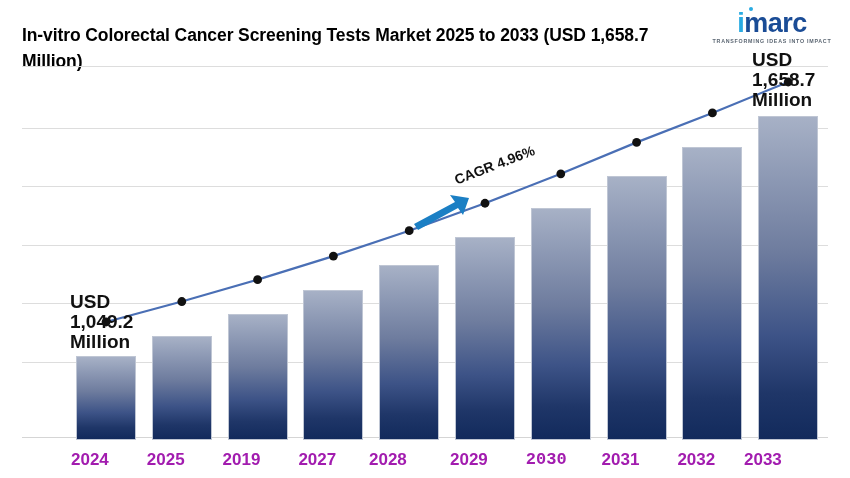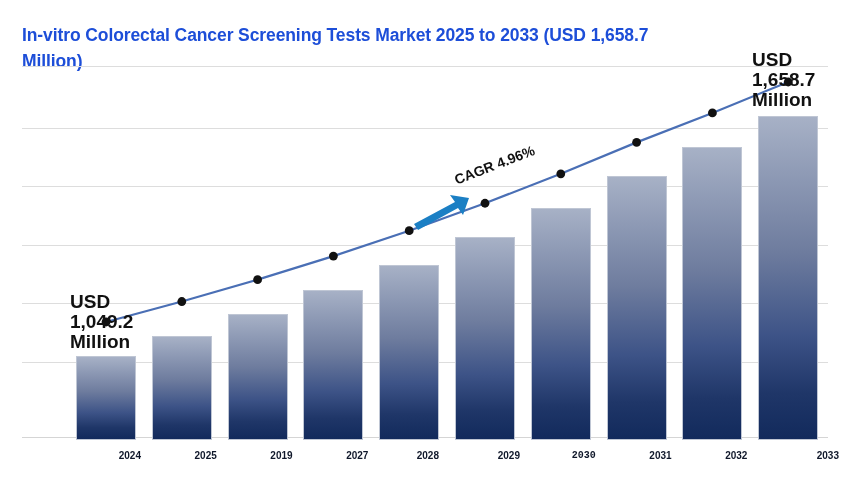--- a/index.html
+++ b/index.html
@@ -26,21 +26,21 @@
 
   #page-title {
     position: absolute;
     left: 22px;
     top: 22px;
     width: 640px;
     font-size: 17.5px;
     font-weight: bold;
     line-height: 26px;
     letter-spacing: -0.1px;
-    color: #1d4ed8;
+    color: #000000;
   }
 
   
   #brand-logo {
     position: absolute;
     right: 14px;
     top: 6px;
     width: 128px;
     height: 42px;
     text-align: center;
@@ -105,25 +105,25 @@
         #3D5387 68%,
         #1F3668 86%,
         #122A5C 100%);
     border: 1px solid #BFC6D4;
     box-sizing: border-box;
   }
 
   .tick-label {
     position: absolute;
     width: 70px;
-    text-align: right;
+    text-align: left;
     top: 450px;
-    font-size: 10px;
-    font-weight: bold;
-    color: #0f172a;
+    font-size: 17px;
+    font-weight: bold;
+    color: #a21caf;
   }
 
   #trend-svg {
     position: absolute;
     left: 0;
     top: 0;
     width: 850px;
     height: 478px;
     pointer-events: none;
   }
@@ -160,20 +160,25 @@
     white-space: nowrap;
   }
 </style>
 </head>
 <body>
 
 <div id="chart-root">
 
   <div id="page-title">In-vitro Colorectal Cancer Screening Tests Market 2025 to 2033 (USD 1,658.7 Million)</div>
 
+  <div id="brand-logo">
+    <div id="brand-dot"></div>
+    <div id="brand-wordmark"><span class="cyan">i</span><span>marc</span></div>
+    <div id="brand-tagline">TRANSFORMING IDEAS INTO IMPACT</div>
+  </div>
 
   <div id="plot-area">
     <div class="gridline" style="top:66px;"></div>
     <div class="gridline" style="top:128px;"></div>
     <div class="gridline" style="top:186px;"></div>
     <div class="gridline" style="top:245px;"></div>
     <div class="gridline" style="top:303px;"></div>
     <div class="gridline" style="top:362px;"></div>
     <div class="gridline baseline" style="top:437px;"></div>
 
@@ -212,21 +217,21 @@
     <div id="ticks-layer">
         <div class="tick-label" style="left: 71px;">2024</div>
         <div class="tick-label" style="left: 146.8px;">2025</div>
         <div class="tick-label" style="left: 222.6px;">2019</div>
         <div class="tick-label" style="left: 298.4px;">2027</div>
         <div class="tick-label" style="left: 369px;">2028</div>
         <div class="tick-label" style="left: 450px;">2029</div>
         <div class="tick-label" style="left: 525.8px; font-family: Liberation Mono, monospace;">2030</div>
         <div class="tick-label" style="left: 601.6px;">2031</div>
         <div class="tick-label" style="left: 677.4px;">2032</div>
-        <div class="tick-label" style="left: 769px;">2033</div>
+        <div class="tick-label" style="left: 744px;">2033</div>
       </div>
   </div>
 
   <div class="value-callout" id="callout-start">
     <div>USD</div>
     <div>1,049.2</div>
     <div>Million</div>
   </div>
 
   <div class="value-callout" id="callout-end">

